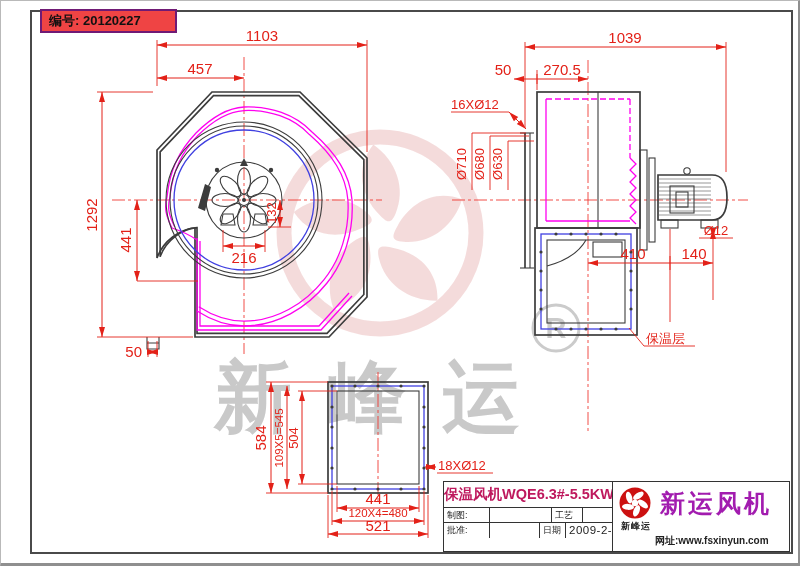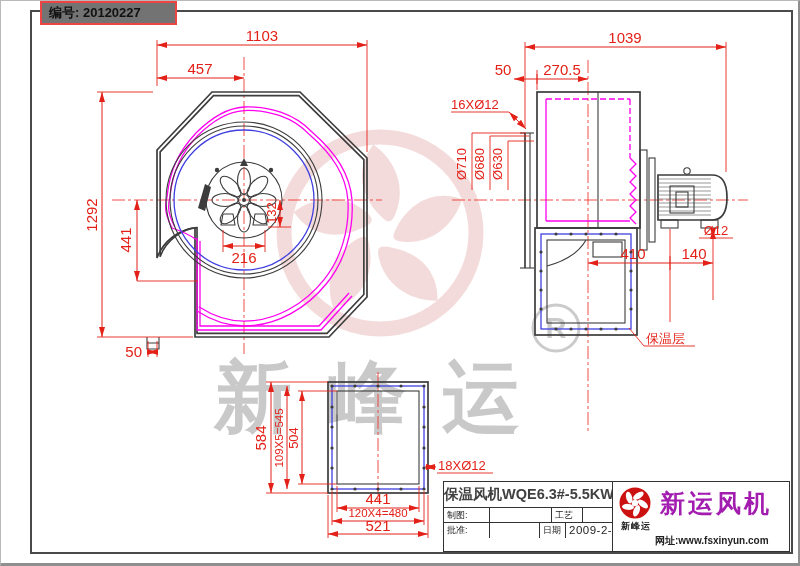--- a/index.html
+++ b/index.html
@@ -9,22 +9,22 @@
     overflow:hidden;
   }
   .page-edge{position:absolute;left:0;top:0;width:797px;height:562px;
     border:1px solid #b9b9b9;border-right:3px solid #8f8f8f;border-bottom:4px solid #8f8f8f;z-index:0;}
   .frame{position:absolute;left:30px;top:10px;width:759px;height:540px;
     border:2px solid #4a4a4a;z-index:1;}
   .wm-text{position:absolute;left:214px;top:346px;z-index:1;
     font-size:78px;font-weight:bold;color:#c9c9c9;letter-spacing:36px;
     font-family:"Liberation Sans",sans-serif;white-space:nowrap;}
   svg.drawing{position:absolute;left:0;top:0;z-index:2;}
-  .docno{position:absolute;left:40px;top:1px;width:126px;height:20px;z-index:3;
-    background:#737373;border:2px solid #ef4444;font-size:13px;font-weight:bold;color:#111;
+  .docno{position:absolute;left:40px;top:9px;width:126px;height:20px;z-index:3;
+    background:#ef4444;border:2px solid #701a75;font-size:13px;font-weight:bold;color:#111;
     line-height:20px;padding-left:7px;}
   
   .blk{stroke:#3c3c3c;fill:none;stroke-width:1.7;}
   .blk2{stroke:#3c3c3c;fill:none;stroke-width:1.1;}
   .blkF{fill:#3c3c3c;stroke:none;}
   .fin{stroke:#6a6a6a;stroke-width:0.7;}
   .mag{stroke:#ff00f0;fill:none;stroke-width:1.3;}
   .blu{stroke:#4040e0;fill:none;stroke-width:1.3;}
   .cl{stroke:#ef3b34;fill:none;stroke-width:0.9;stroke-dasharray:13 3 3 3;}
   .ext{stroke:#e32118;fill:none;stroke-width:0.9;}
@@ -32,21 +32,21 @@
   .dimt{fill:#e32118;font-size:15px;}
   .dimt.md{font-size:13px;}
   .dimt.sm{font-size:11.5px;}
   text{font-family:"Liberation Sans","DejaVu Sans",sans-serif;}
   
   .tblock{position:absolute;left:443px;top:481px;width:347px;height:71px;z-index:3;
     background:#fff;border:1.5px solid #333;box-sizing:border-box;display:flex;}
   .tb-left{width:169px;height:100%;border-right:1.5px solid #333;box-sizing:border-box;
     display:flex;flex-direction:column;}
   .tb-title{height:26px;border-bottom:1px solid #333;box-sizing:border-box;
-    font-size:14.5px;font-weight:bold;color:#404040;line-height:25px;text-align:center;
+    font-size:14.5px;font-weight:bold;color:#be185d;line-height:25px;text-align:center;
     white-space:nowrap;overflow:hidden;}
   .tb-row{height:14.8px;display:flex;box-sizing:border-box;border-bottom:1px solid #333;}
   .tb-row:last-child{border-bottom:none;}
   .tc{box-sizing:border-box;border-right:1px solid #333;font-size:9px;font-weight:normal;
     color:#222;line-height:14px;padding-left:3px;overflow:hidden;white-space:nowrap;}
   .tc:last-child{border-right:none;}
   .c1{width:46px;} .c2{width:62px;} .c3{width:31px;} .c4{width:28px;}
   .r3 .c2{width:50px;} .r3 .c3{width:26px;} .r3 .c4{width:45px;font-size:11.5px;font-weight:normal;letter-spacing:0.5px;}
   .tb-right{flex:1;position:relative;}
   .logo-svg{position:absolute;left:6px;top:5px;}

